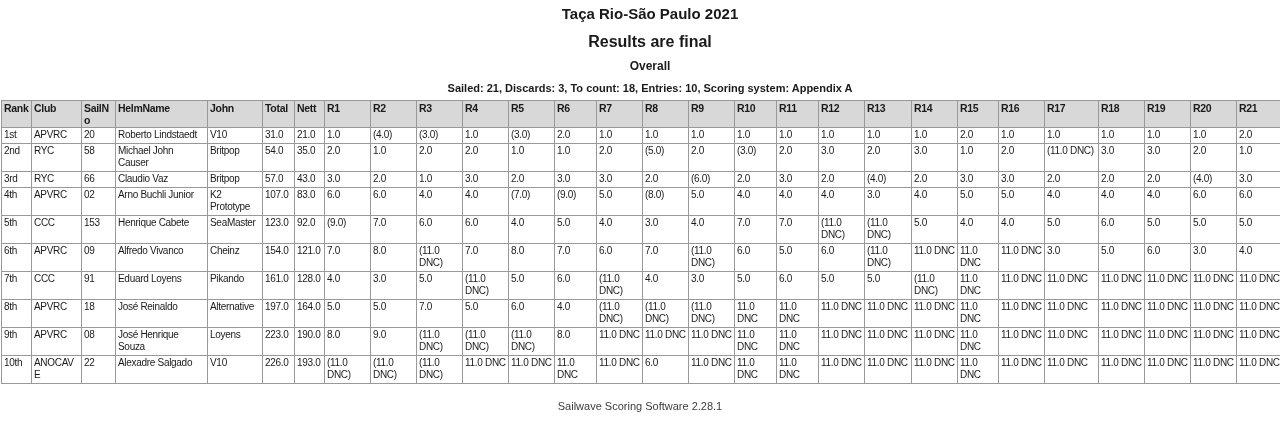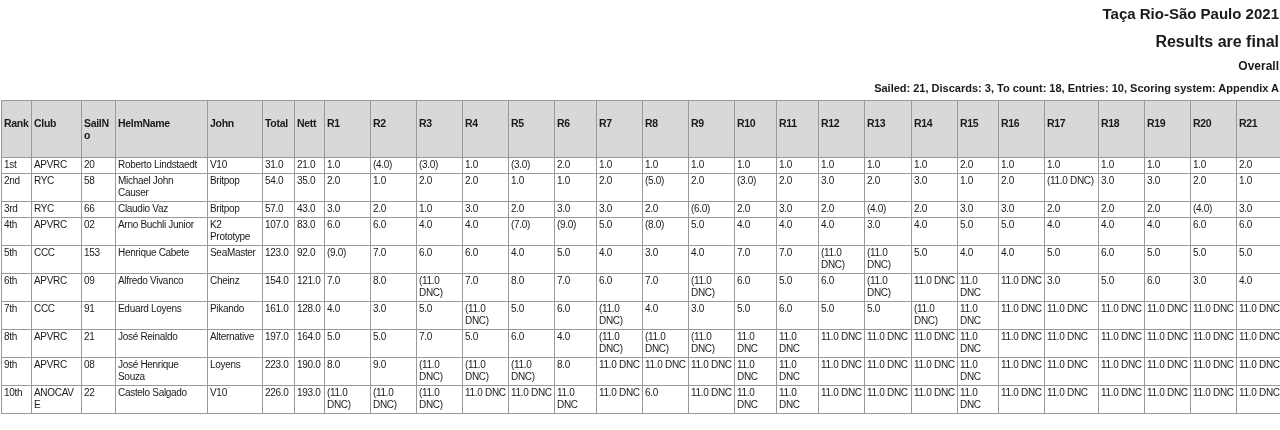--- a/index.html
+++ b/index.html
@@ -10,21 +10,21 @@
   }
   *{box-sizing:border-box;}
   html,body{margin:0;padding:0;background:#ffffff;}
   body{
     width:1280px;height:430px;
     font-family:"Liberation Sans",sans-serif;
     color:var(--text);
     padding:1px;
     overflow:hidden;
   }
-  .report-head{text-align:right;margin-left:20px;}
+  .report-head{text-align:center;margin-left:20px;}
   .report-head h1{font-size:15px;line-height:1.1;margin:5px 0 0;font-weight:bold;}
   .report-head h2{font-size:14px;line-height:1.1;margin:12px 0 0;font-weight:bold;}
   .report-head h3{font-size:16px;line-height:1.1;margin:10px 0 0;font-weight:bold;}
   .report-head h4{font-size:12px;line-height:1.1;margin:10px 0 0;font-weight:bold;}
   .summary{font-size:11px;line-height:1.1;font-weight:bold;margin:9px 0 6px;}
   table.results{
     border-collapse:collapse;
     table-layout:fixed;
     width:1278px;
     margin:0;
@@ -37,21 +37,21 @@
     text-align:left;
     vertical-align:top;
     padding:1px 2px 2px 2px;
     overflow:hidden;
     word-wrap:break-word;
   }
   table.results th{
     background:var(--header-bg);
     font-weight:bold;
     font-size:10.5px;
-    padding:16px 2px;
+    padding:1px 2px;
   }
   .page-footer{
     text-align:center;
     font-size:11px;
     line-height:1.2;
     margin-top:16px;
     color:#3c3c3c;
   }
 </style>
 </head>
@@ -334,21 +334,21 @@
         <td>11.0 DNC</td>
         <td>11.0 DNC</td>
         <td>11.0 DNC</td>
         <td>11.0 DNC</td>
         <td>11.0 DNC</td>
         <td>11.0 DNC</td>
       </tr>
       <tr>
         <td>8th</td>
         <td>APVRC</td>
-        <td>21</td>
+        <td>18</td>
         <td>José Reinaldo</td>
         <td>Alternative</td>
         <td>197.0</td>
         <td>164.0</td>
         <td>5.0</td>
         <td>5.0</td>
         <td>7.0</td>
         <td>5.0</td>
         <td>6.0</td>
         <td>4.0</td>
@@ -395,21 +395,21 @@
         <td>11.0 DNC</td>
         <td>11.0 DNC</td>
         <td>11.0 DNC</td>
         <td>11.0 DNC</td>
         <td>11.0 DNC</td>
       </tr>
       <tr>
         <td>10th</td>
         <td>ANOCAVE</td>
         <td>22</td>
-        <td>Castelo Salgado</td>
+        <td>Alexadre Salgado</td>
         <td>V10</td>
         <td>226.0</td>
         <td>193.0</td>
         <td>(11.0 DNC)</td>
         <td>(11.0 DNC)</td>
         <td>(11.0 DNC)</td>
         <td>11.0 DNC</td>
         <td>11.0 DNC</td>
         <td>11.0 DNC</td>
         <td>11.0 DNC</td>

